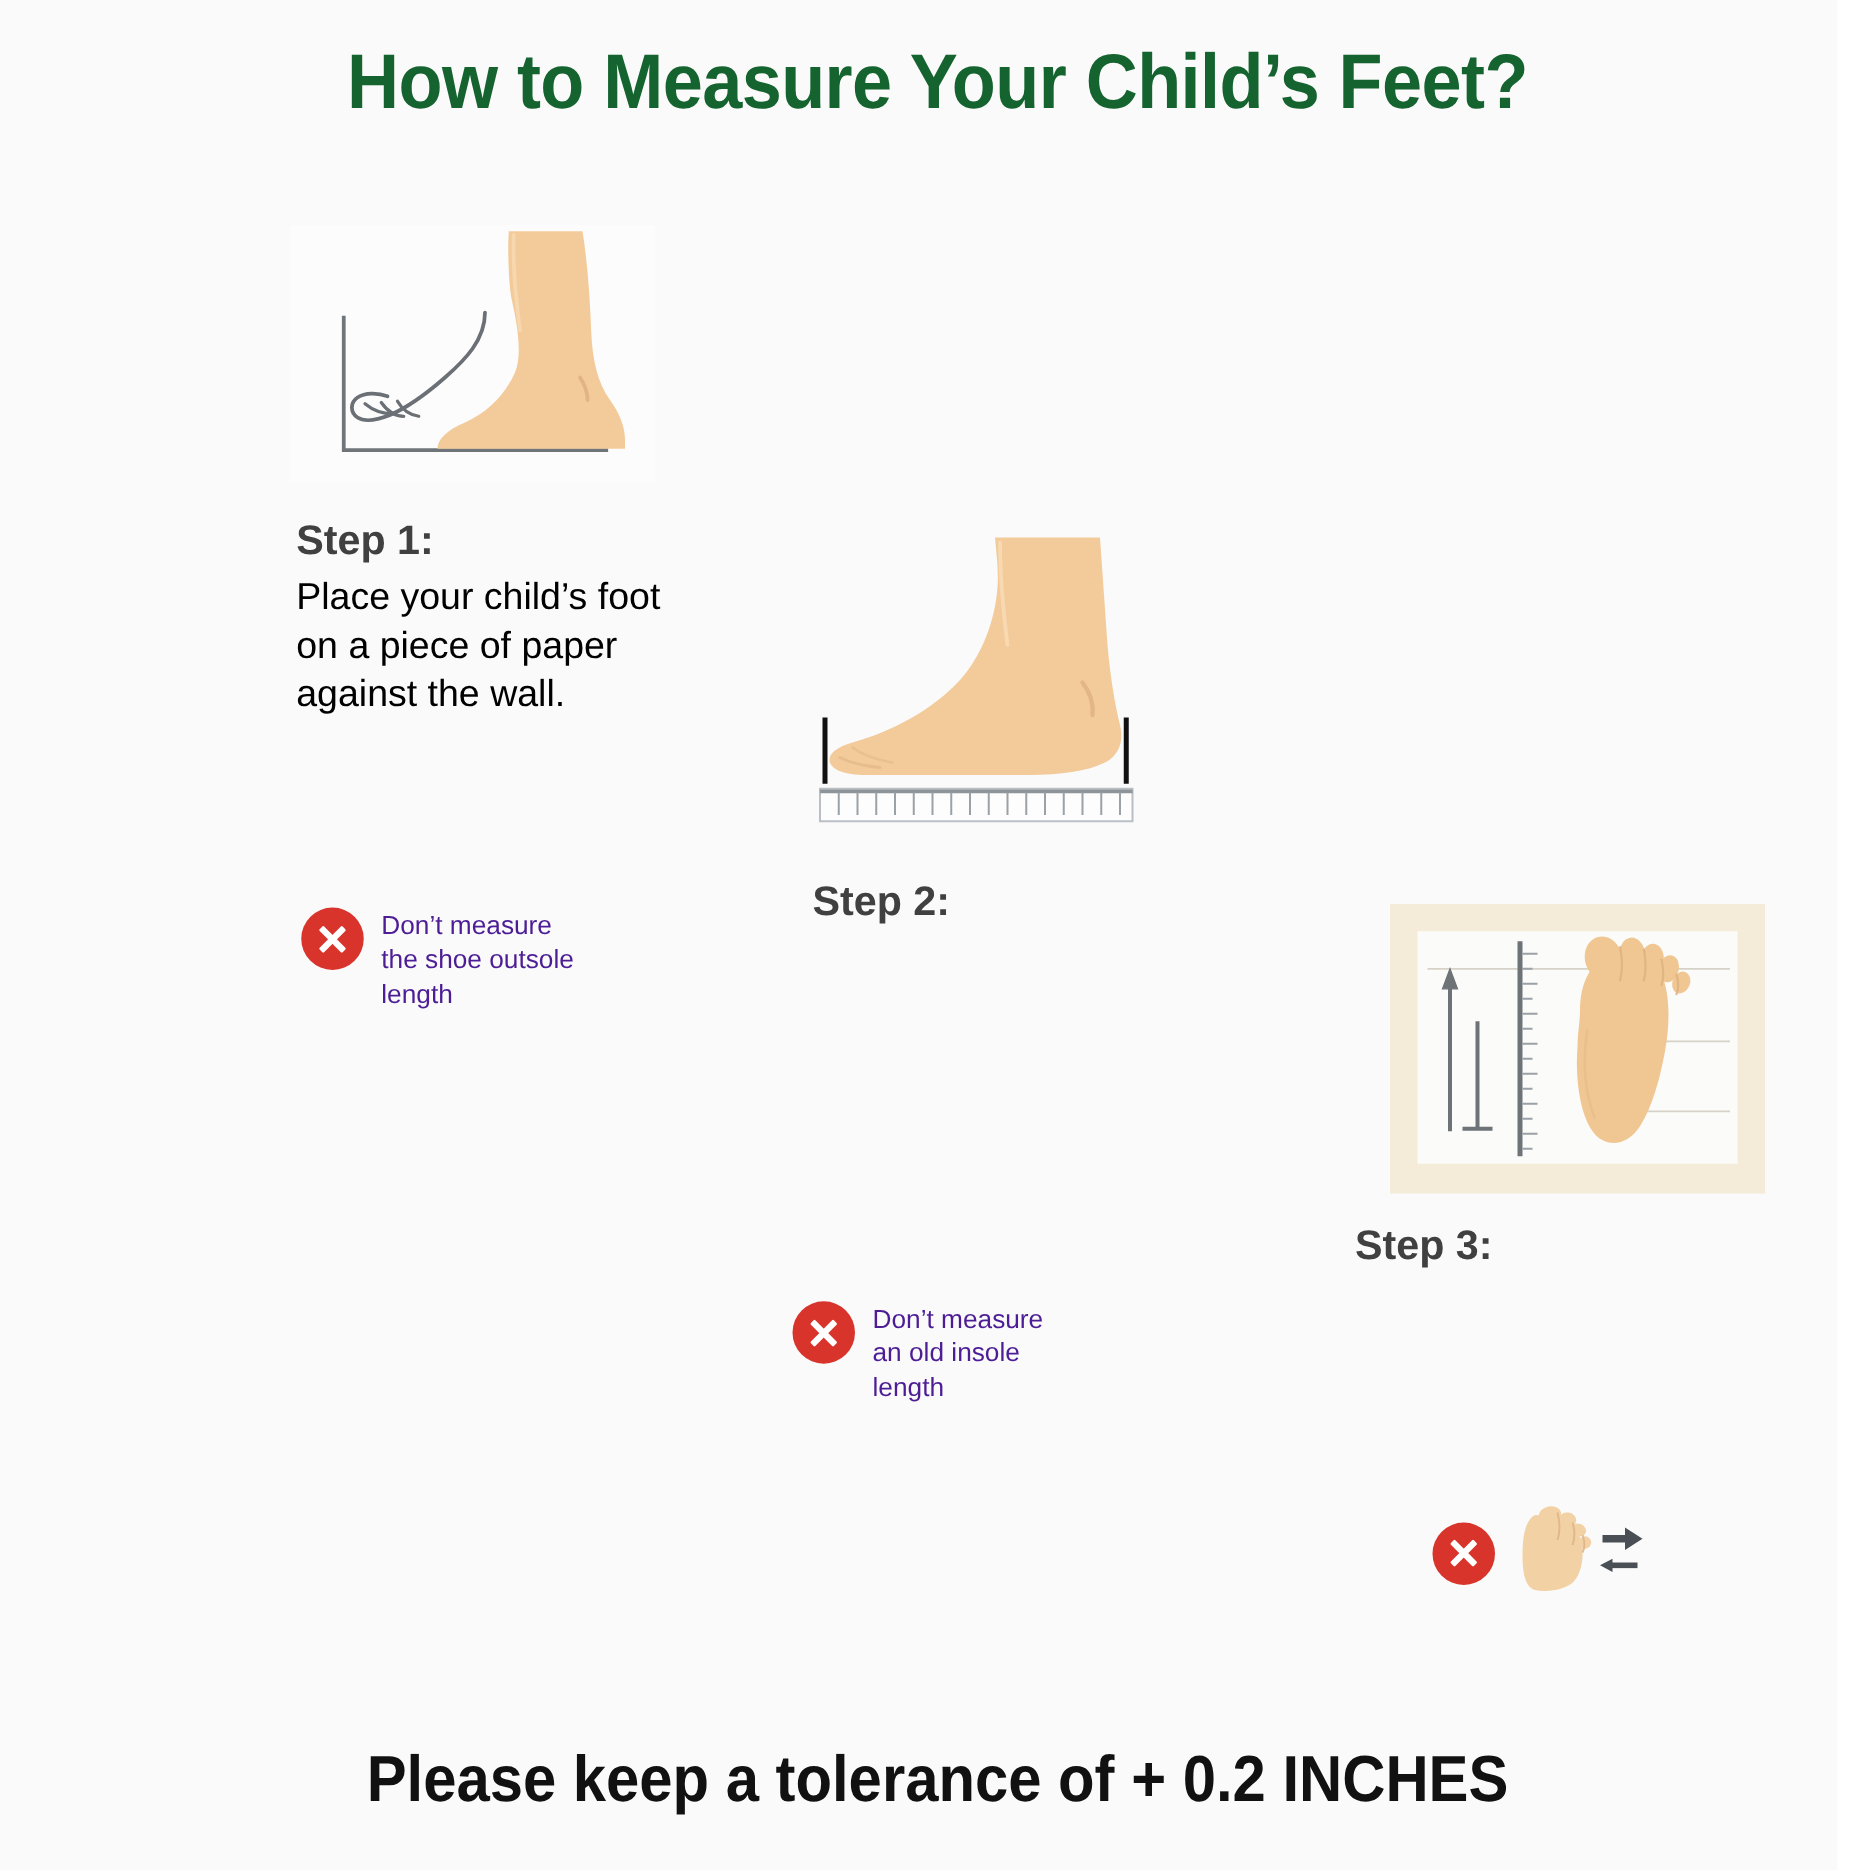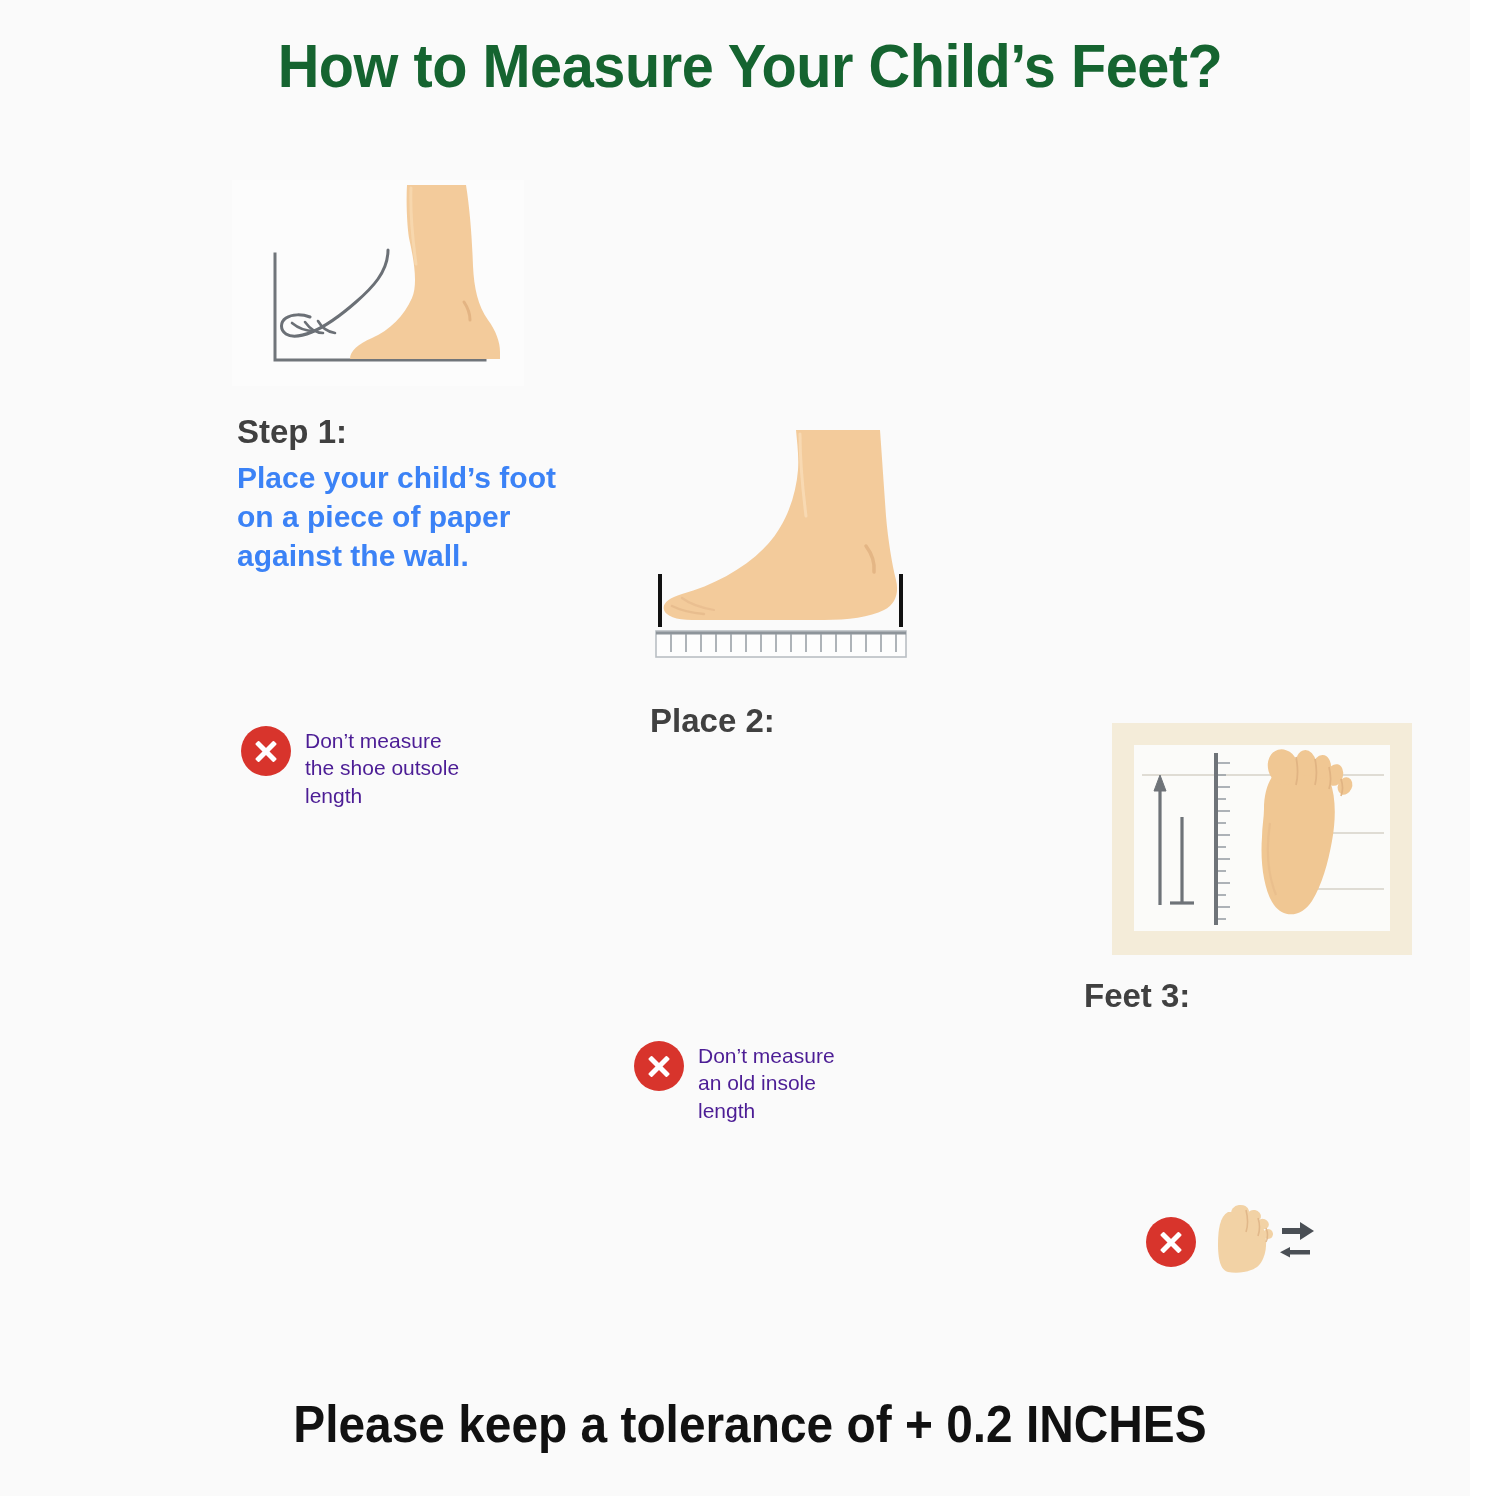--- a/index.html
+++ b/index.html
@@ -56,23 +56,23 @@
   .step-heading {
     font-family: "Liberation Sans", sans-serif;
     font-weight: bold;
     font-size: 33px;
     color: #404040;
     line-height: 1.18;
     margin: 0 0 6px 0;
   }
   .step-para {
     font-family: "Liberation Sans", sans-serif;
-    font-weight: bold;
+    font-weight: normal;
     font-size: 30px;
-    color: #3b82f6;
+    color: #000000;
     line-height: 1.30;
     margin: 0;
   }
   .step-para + .step-para { margin-top: 14px; }
 
   
   .warn {
     position: absolute;
     display: flex;
     align-items: flex-start;
@@ -219,21 +219,21 @@
           <line x1="203" y1="210" x2="203" y2="228"></line>
           <line x1="218" y1="210" x2="218" y2="228"></line>
           <line x1="233" y1="210" x2="233" y2="228"></line>
           <line x1="248" y1="210" x2="248" y2="228"></line>
         </g>
       </g>
     </svg>
   </div>
 
   <div class="step-block" style="left:650px; top:702px; width:430px;">
-    <div class="step-heading">Place 2:</div>
+    <div class="step-heading">Step 2:</div>
   </div>
 
   <div class="warn" style="left:634px; top:1041px; width:300px;">
     <div class="warn-circle"></div>
     <div class="warn-text">Don’t measure
 an old insole
 length</div>
   </div>
 
   <div class="illus" style="left:1112px; top:723px;">
@@ -299,21 +299,21 @@
           <path d="M 217 44 C 219 52 219 60 217 66"></path>
           <path d="M 229 56 C 231 62 231 68 229 73"></path>
         </g>
 
         <path d="M 158 100 C 154 126 156 152 164 172" fill="none" stroke="#e6bb8b" stroke-width="2.2" opacity="0.65"></path>
       </g>
     </svg>
   </div>
 
   <div class="step-block" style="left:1084px; top:977px; width:340px;">
-    <div class="step-heading">Feet 3:</div>
+    <div class="step-heading">Step 3:</div>
   </div>
 
   <div class="warn" style="left:1146px; top:1204px; width:220px; align-items:center;">
     <div class="warn-circle"></div>
     <div style="flex:0 0 auto;">
       <svg width="110" height="72" viewBox="0 0 110 72" xmlns="http://www.w3.org/2000/svg">
 
         <path d="M 18 8
                  C 36 8 50 14 54 26
                  C 58 38 56 52 50 60

